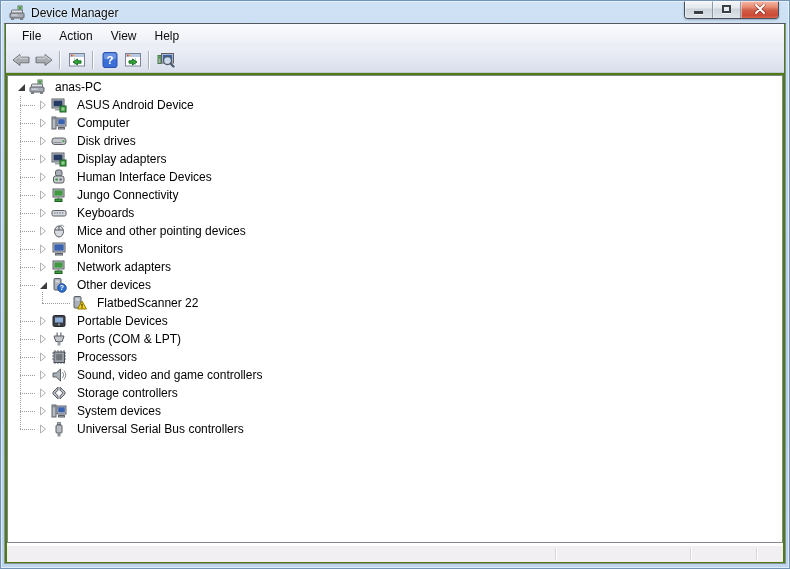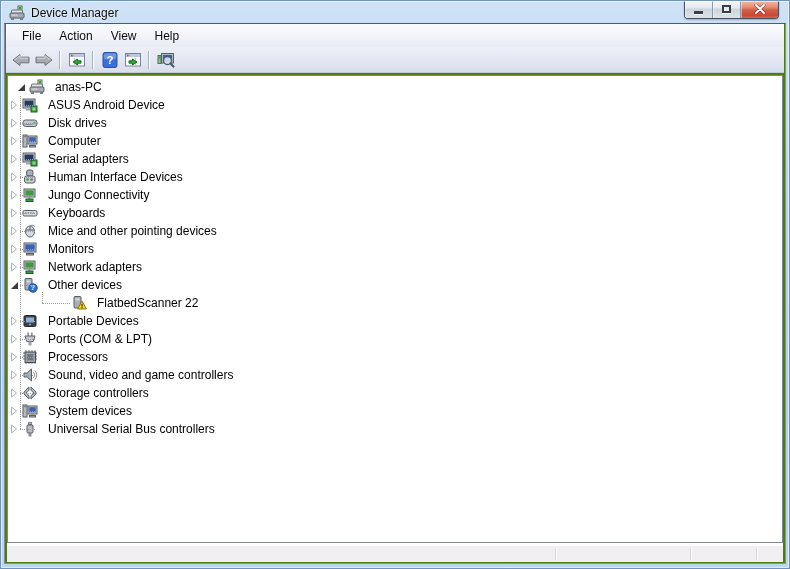--- a/index.html
+++ b/index.html
@@ -45,21 +45,21 @@
     border-bottom:1px solid #c3c8d6; display:flex; align-items:center; padding-left:3px; }
   .tbtn { width:23px; height:22px; display:flex; align-items:center; justify-content:center; border-radius:2px; }
   .tsep { width:1px; height:18px; background:#a9aebb; box-shadow:1px 0 0 #fdfdfe; margin:0 5px 0 4px; }
 
   
   .treeview { position:absolute; left:2px; right:2px; top:51px; bottom:20px;
     background:#fff; border:1px solid #828790; overflow:hidden; }
   .tree-inner { position:relative; padding-top:2px; width:100%; height:100%; }
   .trow { position:relative; height:18px; display:flex; align-items:center; white-space:nowrap; }
   .trow.lvl0 { padding-left:7px; }
-  .trow.lvl1 { }
+  .trow.lvl1 { padding-left:29px; }
   .trow.lvl2 { padding-left:63px; }
   .exp { width:12px; height:12px; display:flex; align-items:center; justify-content:center; flex:0 0 auto; }
   .ticon { width:16px; height:16px; margin-left:2px; flex:0 0 auto; }
   .trow.lvl2 .ticon { margin-left:0; }
   .tlabel { margin-left:8px; padding:1px 2px; }
   .trow.lvl1::before { content:""; position:absolute; left:12px; top:9px; width:15px; border-top:1px dotted #9b9b9b; }
   .trow.lvl2::before { content:""; position:absolute; left:34px; top:9px; width:28px; border-top:1px dotted #9b9b9b; }
   .vline-main { position:absolute; left:12px; top:20px; height:333px; width:0; border-left:1px dotted #9b9b9b; }
   .vline-sub  { position:absolute; left:34px; top:216px; height:11px; width:0; border-left:1px dotted #9b9b9b; }
 
@@ -328,52 +328,52 @@
       </div>
 
       <div class="trow lvl1">
         <span class="exp">
           <svg width="8" height="10" viewBox="0 0 8 10">
               <path d="M1.5,1 L6.5,5 L1.5,9 Z" fill="#fff" stroke="#b2b2b2"></path>
             </svg>
         </span>
         <span class="ticon">
             <svg width="16" height="16">
+              <use href="#i-comp"></use>
+            </svg>
+          </span>
+        <span class="tlabel">Computer</span>
+      </div>
+
+      <div class="trow lvl1">
+        <span class="exp">
+          <svg width="8" height="10" viewBox="0 0 8 10">
+              <path d="M1.5,1 L6.5,5 L1.5,9 Z" fill="#fff" stroke="#b2b2b2"></path>
+            </svg>
+        </span>
+        <span class="ticon">
+            <svg width="16" height="16">
               <use href="#i-disk"></use>
             </svg>
           </span>
         <span class="tlabel">Disk drives</span>
       </div>
 
       <div class="trow lvl1">
         <span class="exp">
           <svg width="8" height="10" viewBox="0 0 8 10">
               <path d="M1.5,1 L6.5,5 L1.5,9 Z" fill="#fff" stroke="#b2b2b2"></path>
             </svg>
         </span>
         <span class="ticon">
             <svg width="16" height="16">
-              <use href="#i-comp"></use>
-            </svg>
-          </span>
-        <span class="tlabel">Computer</span>
-      </div>
-
-      <div class="trow lvl1">
-        <span class="exp">
-          <svg width="8" height="10" viewBox="0 0 8 10">
-              <path d="M1.5,1 L6.5,5 L1.5,9 Z" fill="#fff" stroke="#b2b2b2"></path>
-            </svg>
-        </span>
-        <span class="ticon">
-            <svg width="16" height="16">
               <use href="#i-gpu"></use>
             </svg>
           </span>
-        <span class="tlabel">Serial adapters</span>
+        <span class="tlabel">Display adapters</span>
       </div>
 
       <div class="trow lvl1">
         <span class="exp">
           <svg width="8" height="10" viewBox="0 0 8 10">
               <path d="M1.5,1 L6.5,5 L1.5,9 Z" fill="#fff" stroke="#b2b2b2"></path>
             </svg>
         </span>
         <span class="ticon">
             <svg width="16" height="16">

